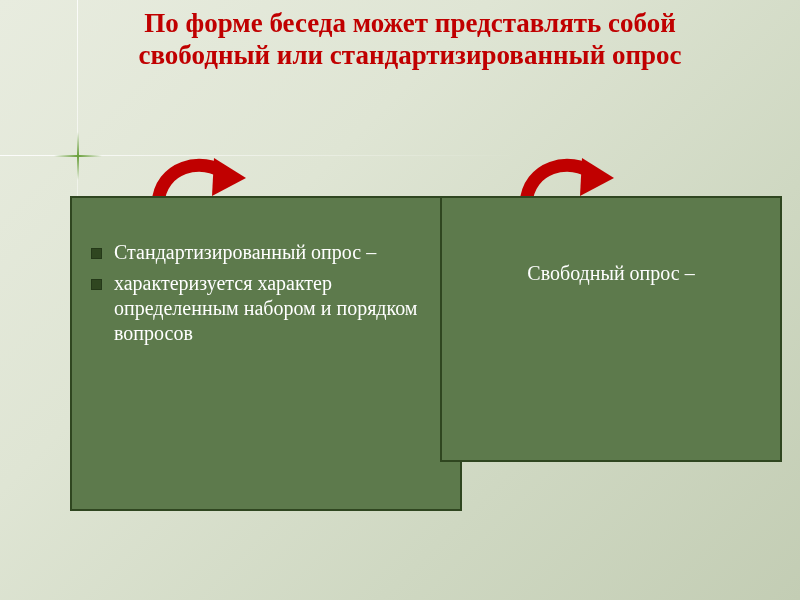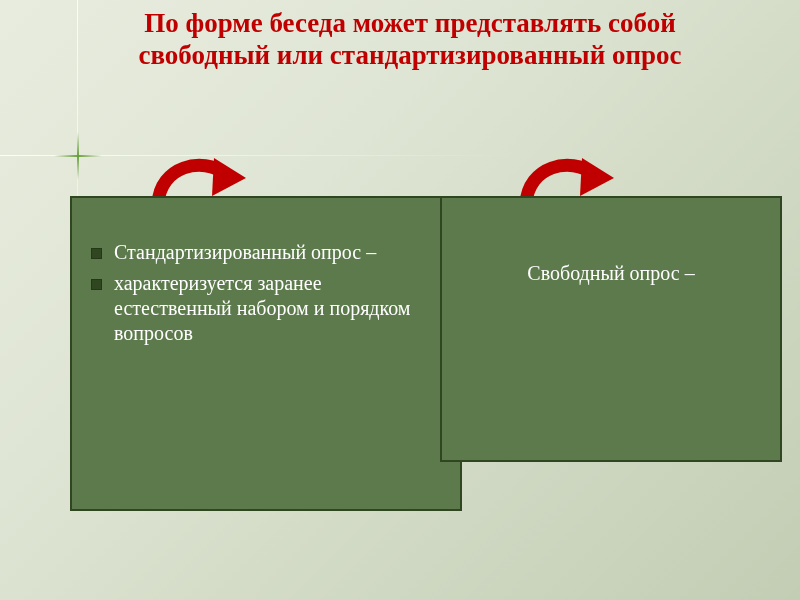--- a/index.html
+++ b/index.html
@@ -158,21 +158,21 @@
   </div>
 
   <div class="box box-left">
     <ul class="bullet-list">
       <li class="bullet-item">
         <span class="marker"></span>
         <span>Стандартизированный опрос –</span>
       </li>
       <li class="bullet-item">
         <span class="marker"></span>
-        <span>характеризуется  заранее естественный набором и порядком вопросов</span>
+        <span>характеризуется  характер определенным набором и порядком вопросов</span>
       </li>
     </ul>
   </div>
 
   <div class="box box-right">
     <div class="right-text">Свободный опрос –</div>
   </div>
 
 </div>
 

